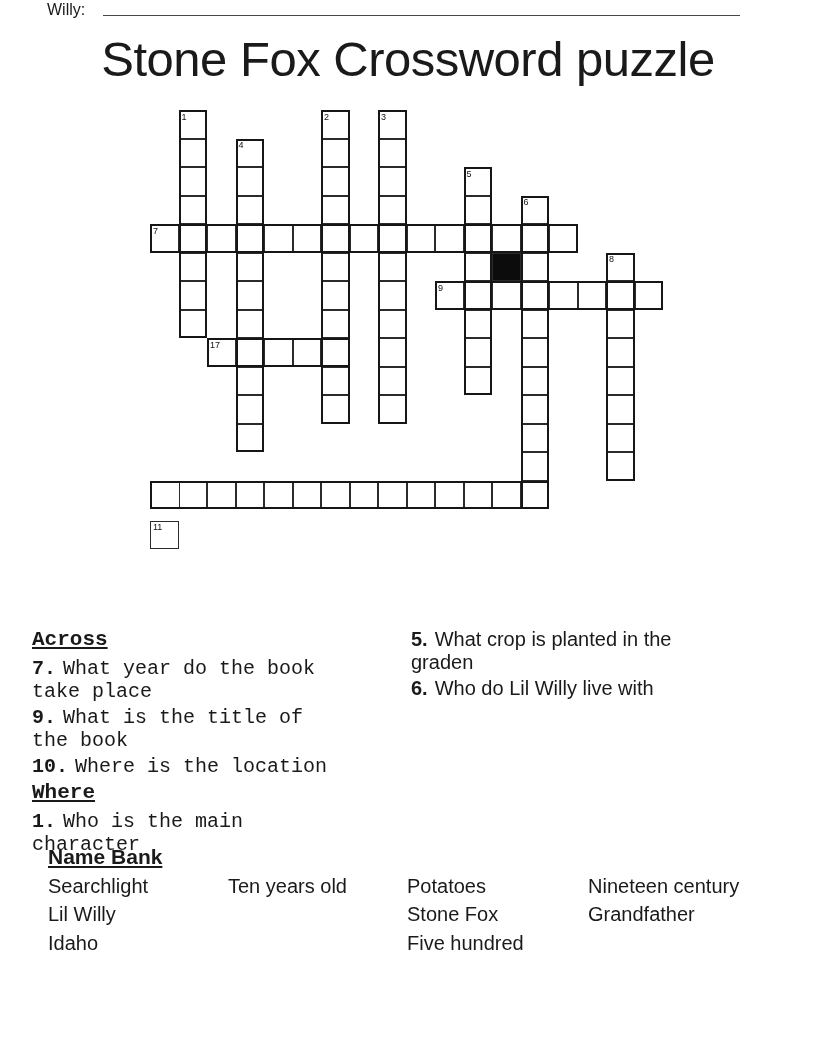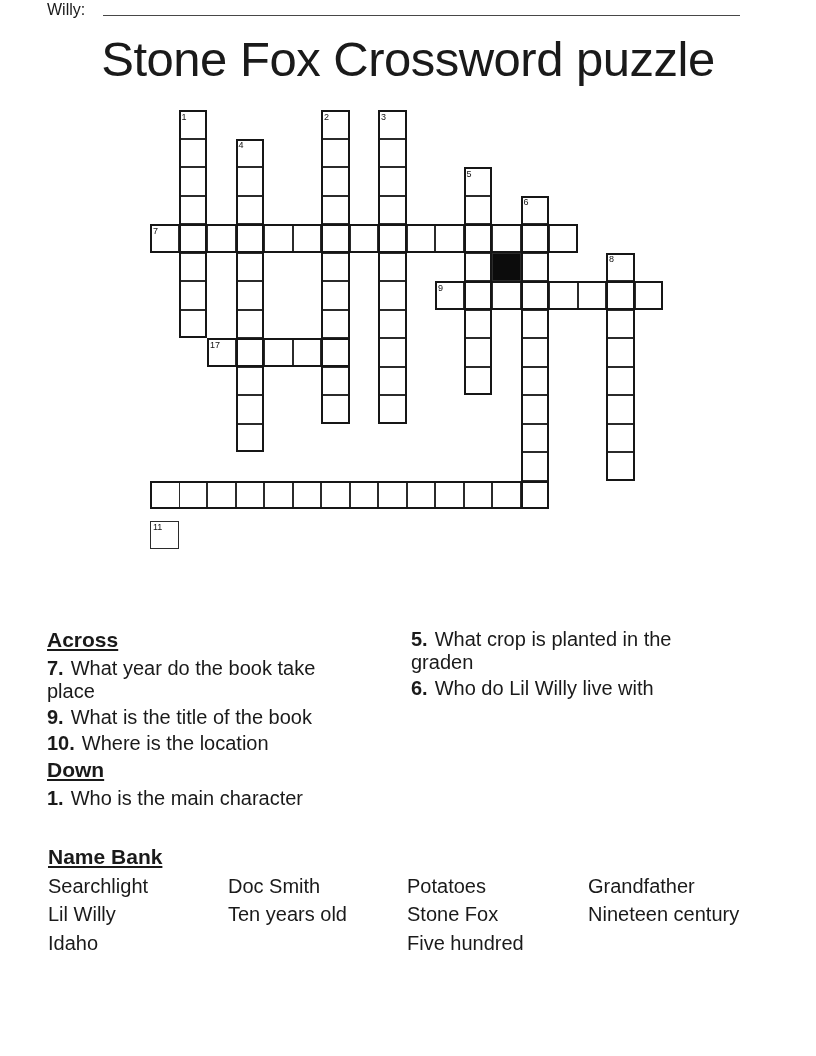--- a/index.html
+++ b/index.html
@@ -26,21 +26,21 @@
   .cell { position: absolute; width: 28.5px; height: 28.5px; background: #ffffff;
           border: 1px solid var(--grid-line, #2b2b2b); }
   .cell.black { background: var(--block-fill, #0c0c0c); }
   .cell-num { position: absolute; top: 0.5px; left: 2px; font-size: 9px;
               line-height: 10px; color: #111; }
   .word-outline { position: absolute; border: 2px solid var(--word-line, #161616);
                   pointer-events: none; }
 
   
   .clues-col { position: absolute; top: 628px; }
-  #clues-left  { left: 47px;  width: 302px; }
+  #clues-left  { left: 32px;  width: 302px; font-family: Liberation Mono, monospace; }
   #clues-right { left: 411px; width: 302px; }
   .clue-heading { font-size: 21px; font-weight: 700; text-decoration: underline;
                   line-height: 23px; margin: 0 0 6px 0; }
   .clue { margin: 0 0 3px 0; font-size: 20px; line-height: 23px; }
   .cnum { font-weight: 700; margin-right: 7px; }
 
   
   .wb-heading { position: absolute; left: 48px; top: 845px; font-size: 21px;
                 font-weight: 700; text-decoration: underline; line-height: 23px; }
   .wb-col { position: absolute; top: 872px; font-size: 20px; line-height: 28.4px; }
@@ -187,40 +187,39 @@
     <div class="word-outline" style="left: 285px; top: 171px; width: 228px; height: 28.5px;"></div>
     <div class="word-outline" style="left: 57px; top: 228px; width: 142.5px; height: 28.5px;"></div>
     <div class="word-outline" style="left: 0px; top: 370.5px; width: 399px; height: 28.5px;"></div>
   </div>
 
 <div class="clues-col" id="clues-left">
   <div class="clue-heading">Across</div>
   <p class="clue"><span class="cnum">7.</span><span class="ctext">What year do the book take place</span></p>
   <p class="clue"><span class="cnum">9.</span><span class="ctext">What is the title of the book</span></p>
   <p class="clue"><span class="cnum">10.</span><span class="ctext">Where is the location</span></p>
-  <div class="clue-heading">Down</div>
+  <div class="clue-heading">Where</div>
   <p class="clue"><span class="cnum">1.</span><span class="ctext">Who is the main character</span></p>
 </div>
 
 <div class="clues-col" id="clues-right">
   <p class="clue"><span class="cnum">5.</span><span class="ctext">What crop is planted in the graden</span></p>
   <p class="clue"><span class="cnum">6.</span><span class="ctext">Who do Lil Willy live with</span></p>
 </div>
 
 <div class="wb-heading">Name Bank</div>
 <div class="wb-col" id="wb-c1">
   <div class="wb-item">Searchlight</div>
   <div class="wb-item">Lil Willy</div>
   <div class="wb-item">Idaho</div>
 </div>
 <div class="wb-col" id="wb-c2">
-  <div class="wb-item">Doc Smith</div>
   <div class="wb-item">Ten years old</div>
 </div>
 <div class="wb-col" id="wb-c3">
   <div class="wb-item">Potatoes</div>
   <div class="wb-item">Stone Fox</div>
   <div class="wb-item">Five hundred</div>
 </div>
 <div class="wb-col" id="wb-c4">
+  <div class="wb-item">Nineteen century</div>
   <div class="wb-item">Grandfather</div>
-  <div class="wb-item">Nineteen century</div>
 </div>
 
 </body></html>

